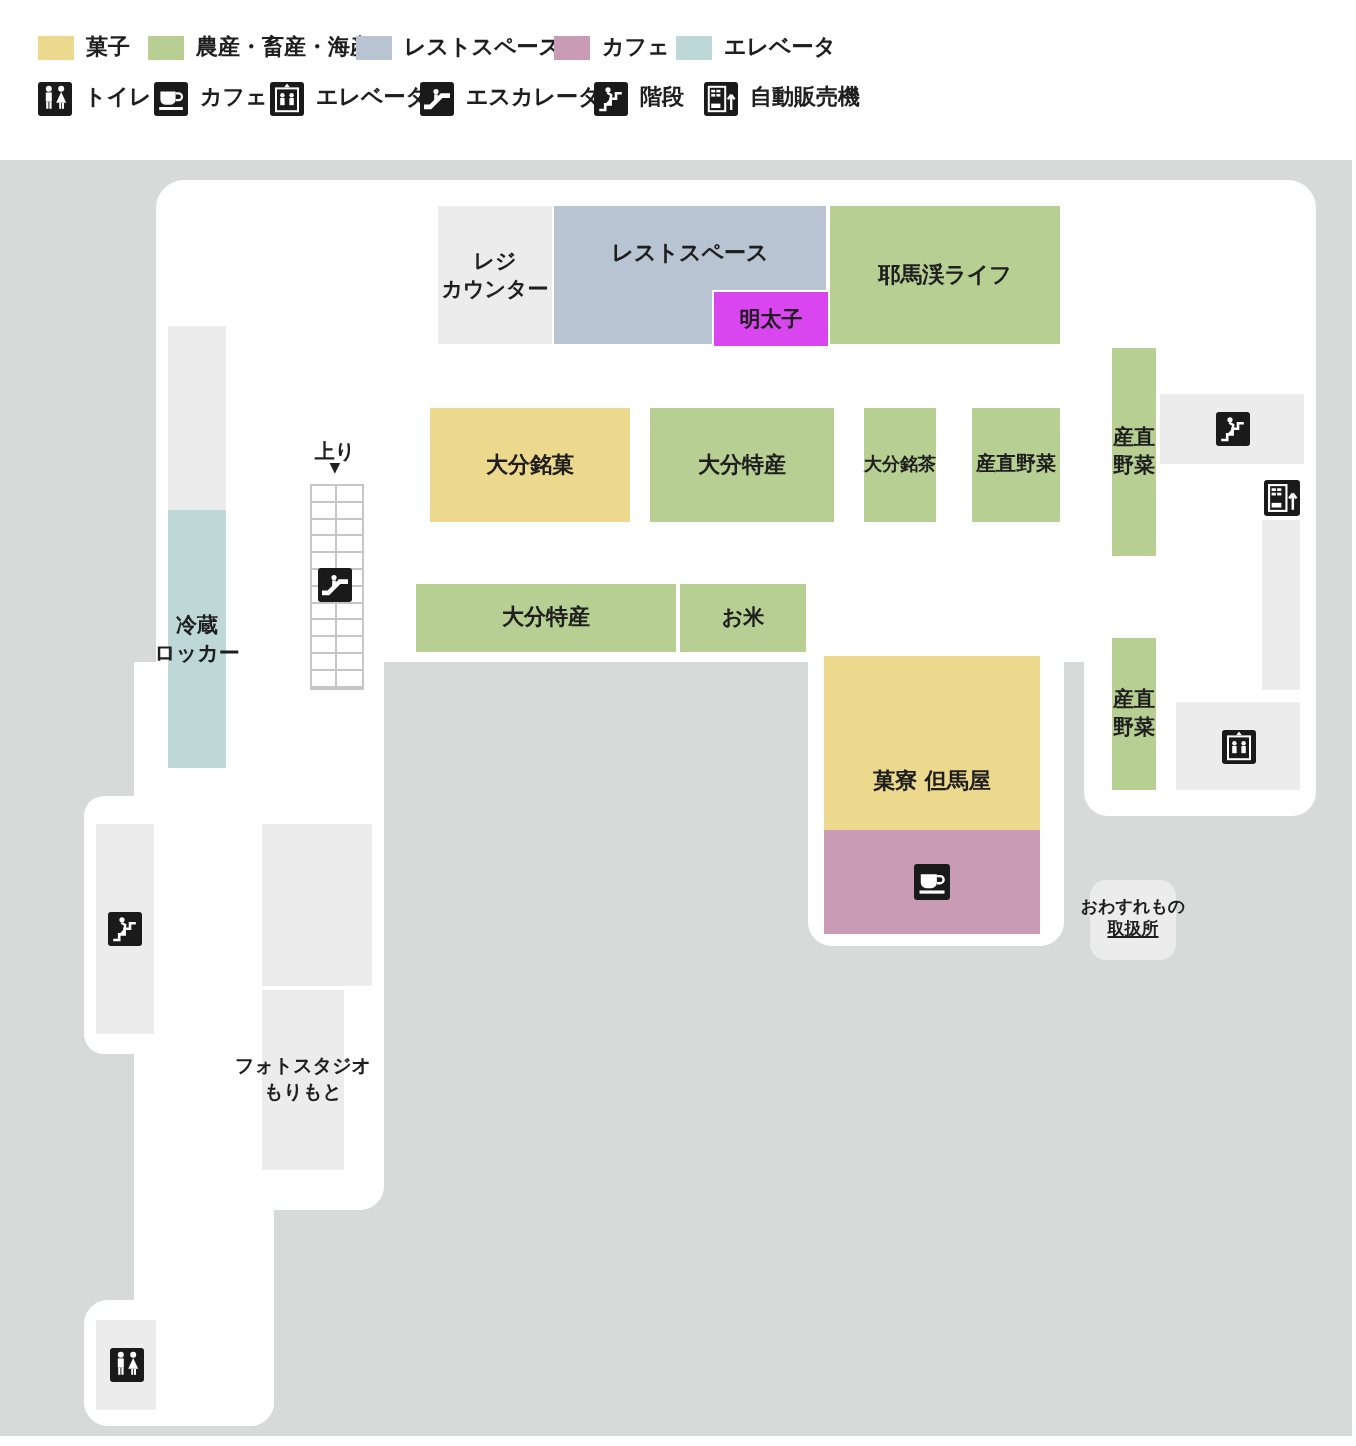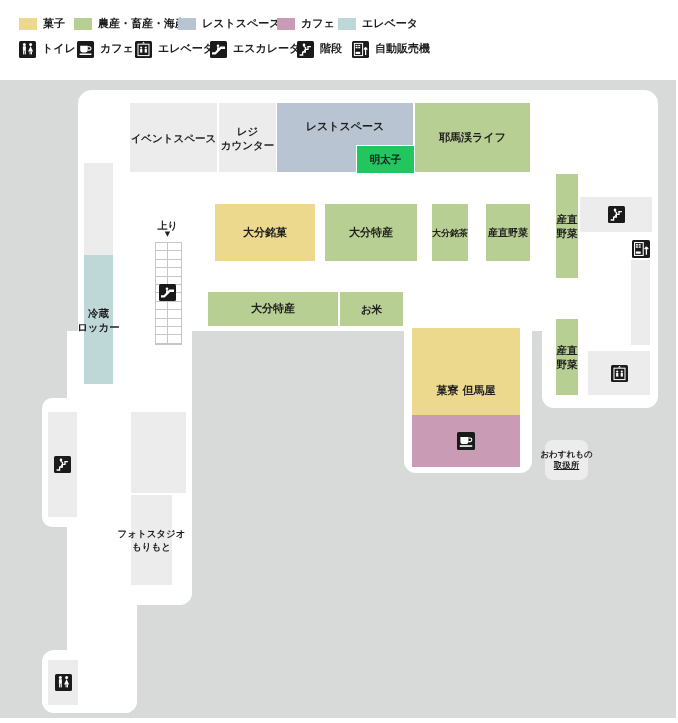--- a/index.html
+++ b/index.html
@@ -121,31 +121,28 @@
   <div class="abs" style="left: 0px; top: 80px; width: 676px; height: 638px; background-color: rgb(216, 218, 218);"></div>
 
   <div class="floor" style="left:78px;top:90px;width:580px;height:241px;border-radius:14px 14px 0 0;"></div>
   <div class="floor" style="left:542px;top:331px;width:116px;height:77px;border-radius:0 0 12px 12px;"></div>
   <div class="floor" style="left:404px;top:331px;width:128px;height:142px;border-radius:0 0 12px 12px;"></div>
   <div class="floor" style="left:67px;top:331px;width:125px;height:274px;border-radius:0 0 12px 0;"></div>
   <div class="floor" style="left:67px;top:540px;width:70px;height:173px;border-radius:0 0 12px 0;"></div>
   <div class="floor" style="left:42px;top:398px;width:48px;height:129px;border-radius:10px;"></div>
   <div class="floor" style="left:42px;top:650px;width:95px;height:63px;border-radius:12px;"></div>
 
-  <div class="box" style="left: 130px; top: 103px; width: 87px; height: 69px; background-color: rgb(236, 236, 236);">
-    <span class="lbl" style="font-size:10.5px;">イベントスペース</span>
-  </div>
   <div class="box" style="left: 219px; top: 103px; width: 57px; height: 69px; flex-direction: column; background-color: rgb(236, 236, 236);">
     <span class="lbl" style="font-size:10.5px;">レジ</span>
     <span class="lbl" style="font-size:10.5px;">カウンター</span>
   </div>
   <div class="box" style="left: 277px; top: 103px; width: 136px; height: 69px; align-items: flex-start; background-color: rgb(185, 196, 210);">
     <span class="lbl" style="margin-top:17px;">レストスペース</span>
   </div>
-  <div class="box" style="left: 356px; top: 145px; width: 57px; height: 27px; border-left: 1px solid rgb(255, 255, 255); border-top: 1px solid rgb(255, 255, 255); background-color: #22c55e; font-family: Liberation Serif, serif;">
+  <div class="box" style="left: 356px; top: 145px; width: 57px; height: 27px; border-left: 1px solid rgb(255, 255, 255); border-top: 1px solid rgb(255, 255, 255); background-color: #d946ef;">
     <span class="lbl" style="font-size:10.5px;">明太子</span>
   </div>
   <div class="box" style="left: 415px; top: 103px; width: 115px; height: 69px; background-color: rgb(183, 207, 146);">
     <span class="lbl">耶馬渓ライフ</span>
   </div>
 
   <div class="box" style="left: 215px; top: 204px; width: 100px; height: 57px; background-color: rgb(236, 217, 142);">
     <span class="lbl">大分銘菓</span>
   </div>
   <div class="box" style="left: 325px; top: 204px; width: 92px; height: 57px; background-color: rgb(183, 207, 146);">

